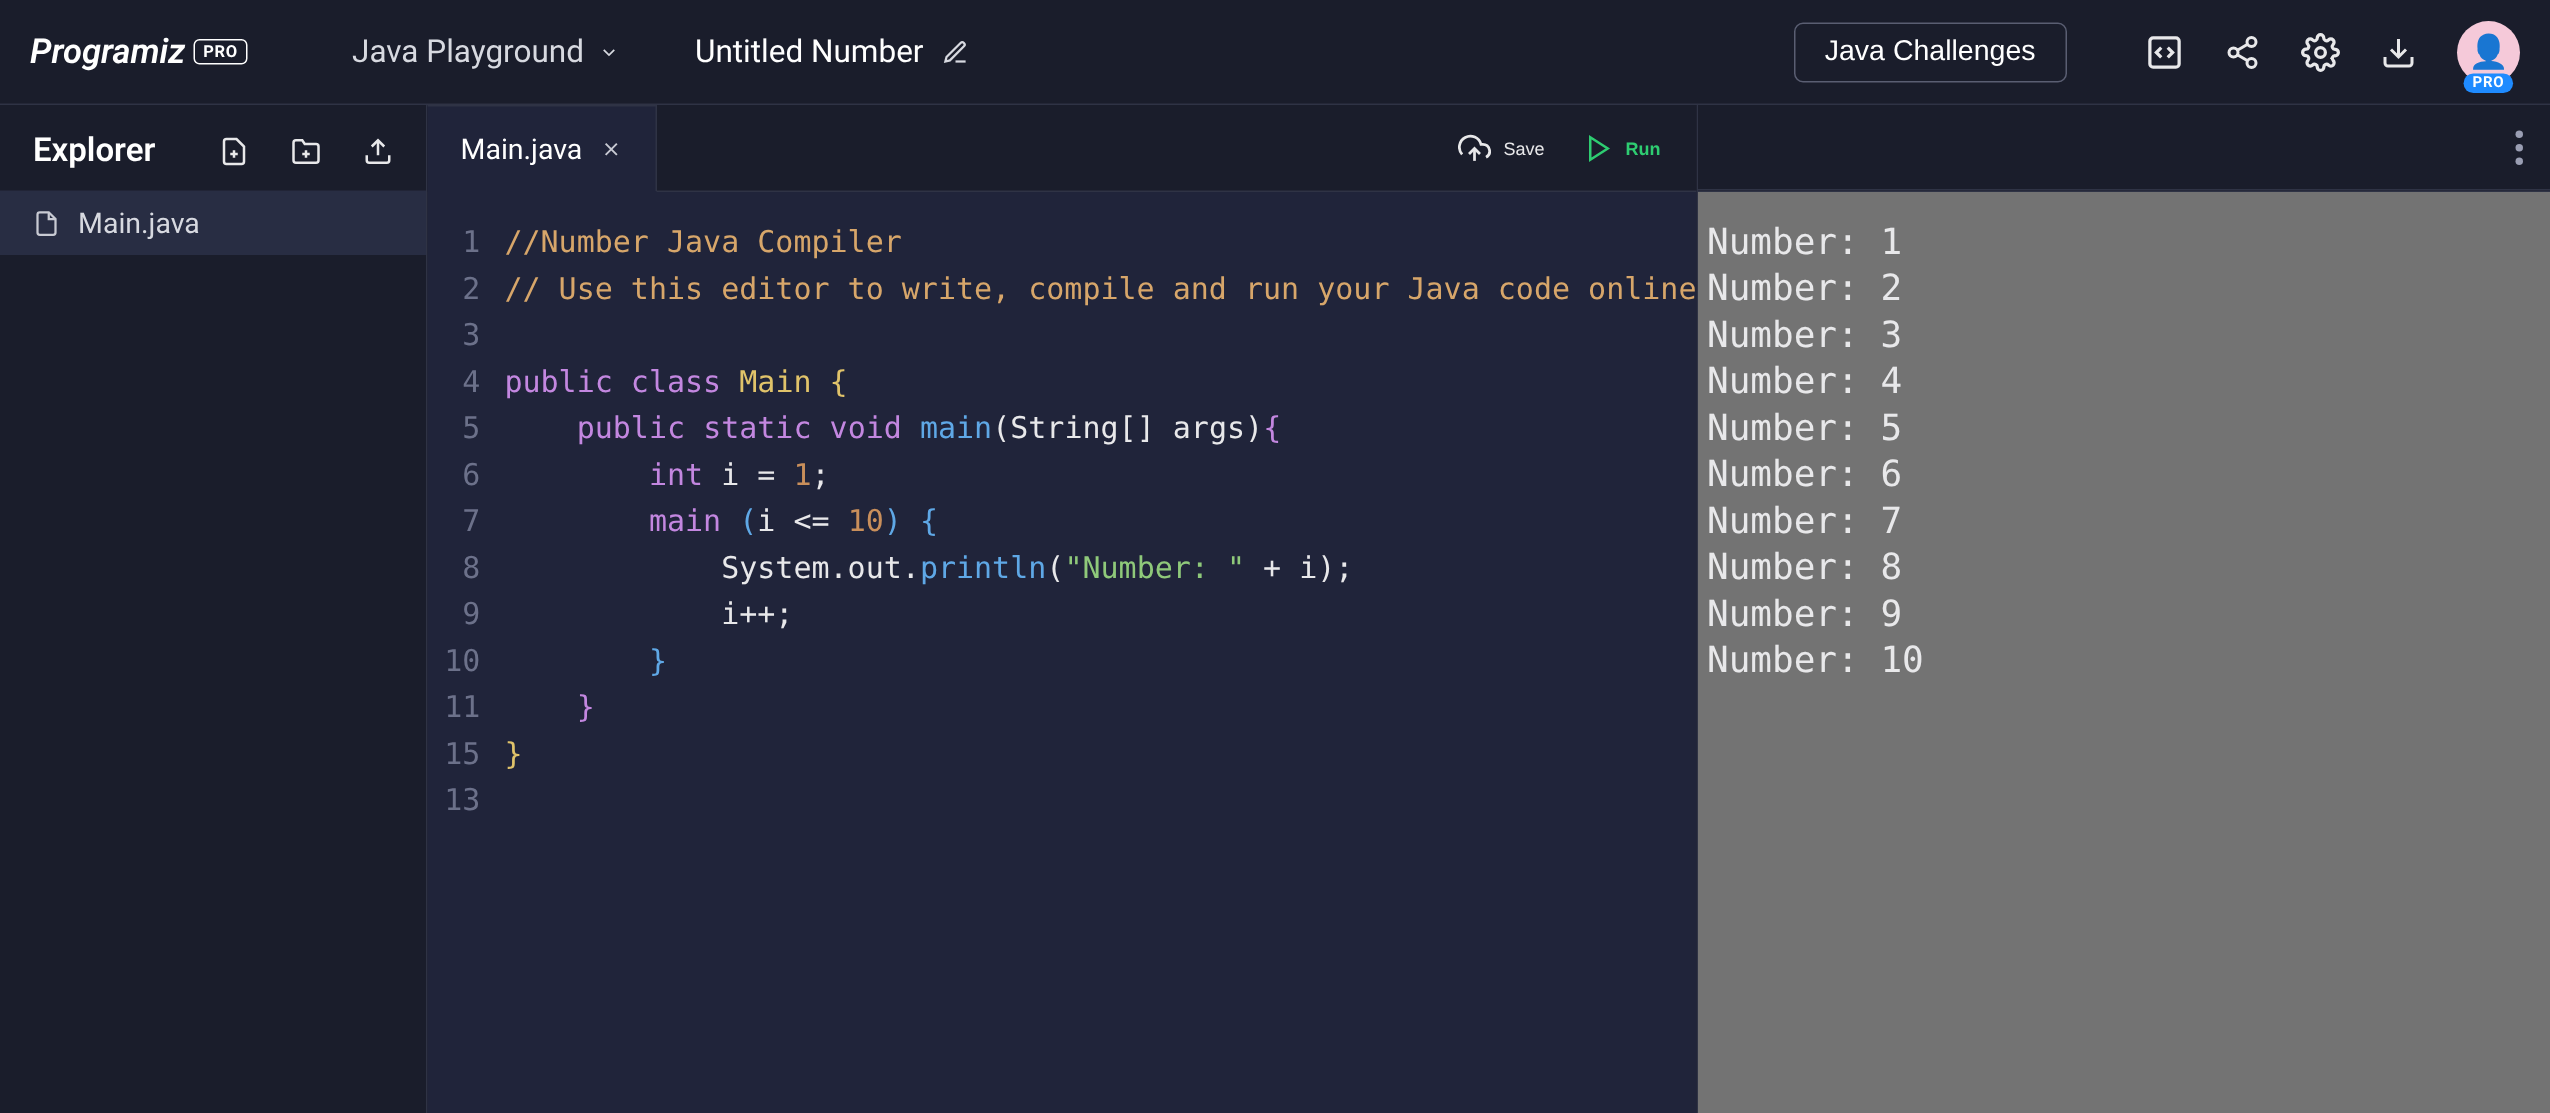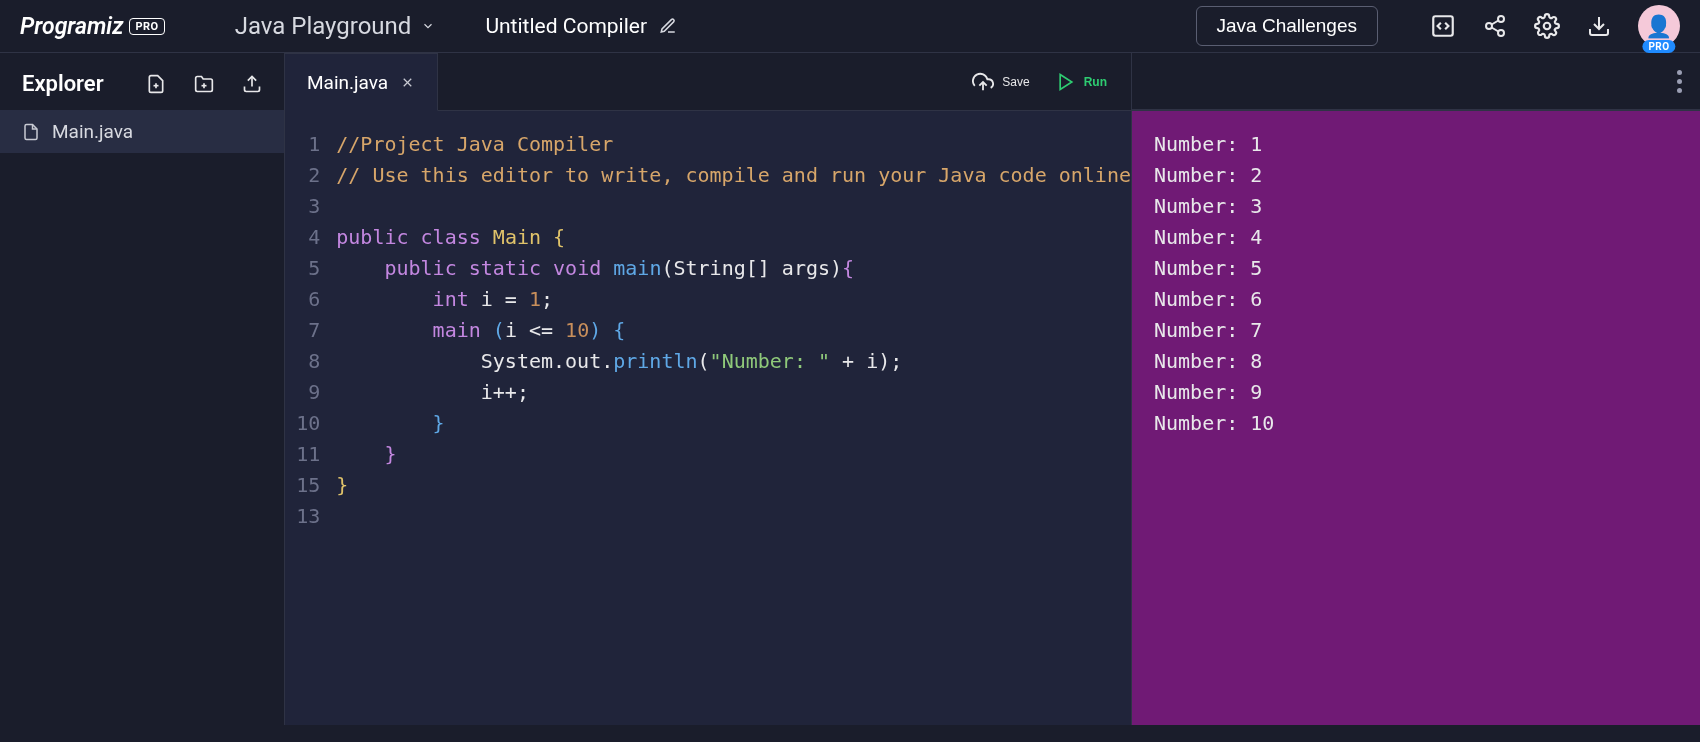--- a/index.html
+++ b/index.html
@@ -1,24 +1,24 @@
 <!DOCTYPE html>
 <html><head>
 <meta charset="utf-8">
 <style>
 * { margin:0; padding:0; box-sizing:border-box; }
 body {
   background:#1a1d2b; color:#e8e8ea;
   font-family:-apple-system,BlinkMacSystemFont,"Segoe UI",Roboto,sans-serif;
   width:1700px; height:742px; overflow:hidden;
 }
-.header{height:53px;border-bottom:1px solid #2f3345;display:flex;align-items:center;padding:0 20px;gap:30px}
+.header{height:70px;border-bottom:1px solid #2f3345;display:flex;align-items:center;padding:0 20px;gap:30px}
 .logo{display:flex;align-items:center;gap:6px;font-weight:600;font-size:23px;color:#fff;font-style:italic}
 .logo-pro{font-style:normal;font-size:11px;border:1.5px solid #fff;border-radius:4px;padding:1px 5px;font-weight:700;letter-spacing:.5px}
-.playground{display:flex;align-items:center;gap:10px;font-size:24px;color:#d7d9e0;margin-left:40px}
+.playground{display:flex;align-items:center;gap:10px;font-size:21px;color:#d7d9e0;margin-left:40px}
 .chev{width:14px;height:14px}
 .project{display:flex;align-items:center;gap:12px;font-size:21px;color:#fff;margin-left:20px}
 .edit-icn{width:18px;height:18px;stroke:#d7d9e0}
 .spacer{flex:1}
 .challenges{border:1px solid #5a5e72;background:transparent;color:#fff;font-size:19px;padding:8px 20px;border-radius:6px}
 .icn-btn{width:26px;height:26px;display:flex;align-items:center;justify-content:center;background:none;border:none;color:#e8e8ea;cursor:pointer}
 .hdr-icons{display:flex;align-items:center;gap:26px;margin-left:22px}
 .avatar{position:relative;width:42px;height:42px}
 .avatar-img{width:42px;height:42px;border-radius:50%;background:#f5c9d9;display:flex;align-items:center;justify-content:center;font-size:22px}
 .avatar-badge{position:absolute;bottom:-6px;left:50%;transform:translateX(-50%);background:#1f8bff;color:#fff;font-size:10px;font-weight:700;padding:1px 6px;border-radius:8px;letter-spacing:.5px}
@@ -48,41 +48,41 @@
 .c-num{color:#c98f5b}
 .c-str{color:#8fc97a}
 .c-punc{color:#e8e8ea}
 .c-brace{color:#e0c36a}
 .c-brace2{color:#c387e0}
 .c-brace3{color:#5fa8e6}
 .output-col{width:568px;display:flex;flex-direction:column}
 .out-head{height:58px;display:flex;align-items:center;background:#20243a;border-bottom:1px solid #2f3345}
 .out-tab{padding:0 26px;height:100%;display:flex;align-items:center;font-size:21px;font-weight:600;color:#fff;border-right:1px solid #2f3345;background:#20243a}
 .out-rest{flex:1;display:flex;justify-content:flex-end;padding-right:18px;background:#1a1d2b;height:100%;align-items:center;border-bottom:1px solid #2f3345}
-.out-body{flex:1;background:#701a75;padding:18px 22px;font-family:ui-monospace,SFMono-Regular,Menlo,Consolas,monospace;font-size:20px;line-height:31px;white-space:pre;color:#e8e8ea}
+.out-body{flex:1;background:#737373;padding:18px 6px;font-family:ui-monospace,SFMono-Regular,Menlo,Consolas,monospace;font-size:24px;line-height:31px;white-space:pre;color:#e8e8ea}
 .dots{display:flex;flex-direction:column;gap:4px}
 .dots span{width:5px;height:5px;border-radius:50%;background:#9a9eb3}
 svg{fill:none;stroke:currentColor;stroke-width:2}
 </style>
 </head>
 <body>
 
 <div class="header">
   <div class="logo">
     <span>Programiz</span>
     <span class="logo-pro">PRO</span>
   </div>
   <div class="playground">
     <span>Java Playground</span>
     <svg class="chev" viewBox="0 0 24 24">
         <polyline points="6 9 12 15 18 9"></polyline>
       </svg>
   </div>
   <div class="project">
-    <span>Untitled Compiler</span>
+    <span>Untitled Number</span>
     <svg class="edit-icn" viewBox="0 0 24 24">
         <path d="M12 20h9"></path>
         <path d="M16.5 3.5a2.1 2.1 0 013 3L7 19l-4 1 1-4z"></path>
       </svg>
   </div>
   <div class="spacer"></div>
   <button class="challenges">Java Challenges</button>
   <div class="hdr-icons">
     <button class="icn-btn">
       <svg width="26" height="26" viewBox="0 0 24 24">
@@ -184,21 +184,21 @@
           <div>5</div>
           <div>6</div>
           <div>7</div>
           <div>8</div>
           <div>9</div>
           <div>10</div>
           <div>11</div>
           <div>15</div>
           <div>13</div>
         </div>
-      <div class="code" id="code"><span class="c-comment">//Project Java Compiler</span>
+      <div class="code" id="code"><span class="c-comment">//Number Java Compiler</span>
 <span class="c-comment">// Use this editor to write, compile and run your Java code online</span>
 
 <span class="c-kw">public</span> <span class="c-kw">class</span> <span class="c-cls">Main</span> <span class="c-brace">{</span>
     <span class="c-kw">public</span> <span class="c-kw">static</span> <span class="c-type">void</span> <span class="c-fn">main</span><span class="c-punc">(</span>String<span class="c-punc">[]</span> args<span class="c-punc">)</span><span class="c-brace2">{</span>
         <span class="c-type">int</span> i <span class="c-punc">=</span> <span class="c-num">1</span><span class="c-punc">;</span>
         <span class="c-kw">main</span> <span class="c-brace3">(</span>i <span class="c-punc">&lt;=</span> <span class="c-num">10</span><span class="c-brace3">)</span> <span class="c-brace3">{</span>
             System<span class="c-punc">.</span>out<span class="c-punc">.</span><span class="c-fn">println</span><span class="c-punc">(</span><span class="c-str">"Number: "</span> <span class="c-punc">+</span> i<span class="c-punc">);</span>
             i<span class="c-punc">++;</span>
         <span class="c-brace3">}</span>
     <span class="c-brace2">}</span>

